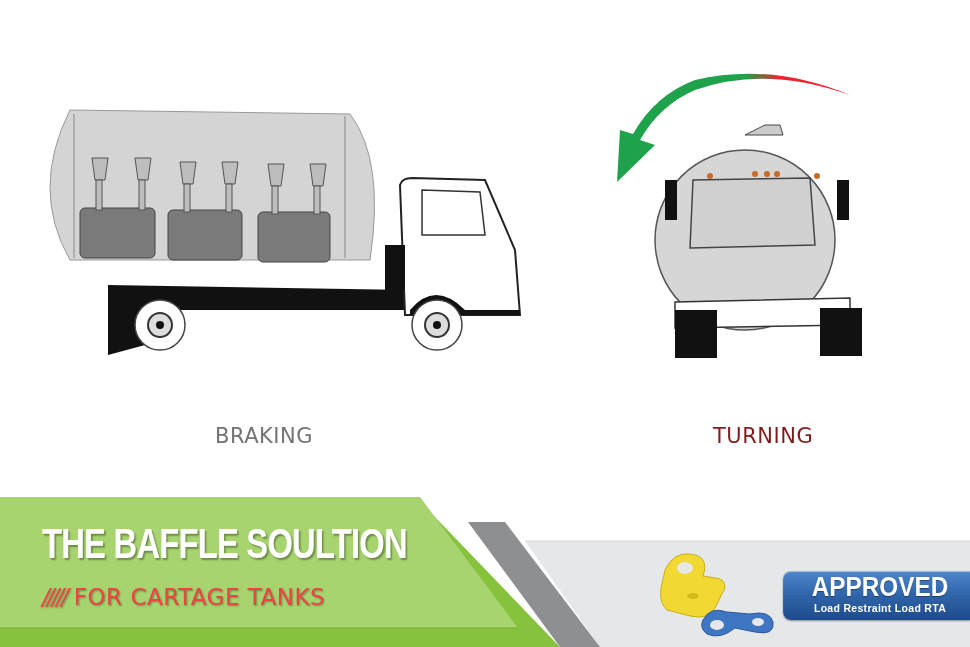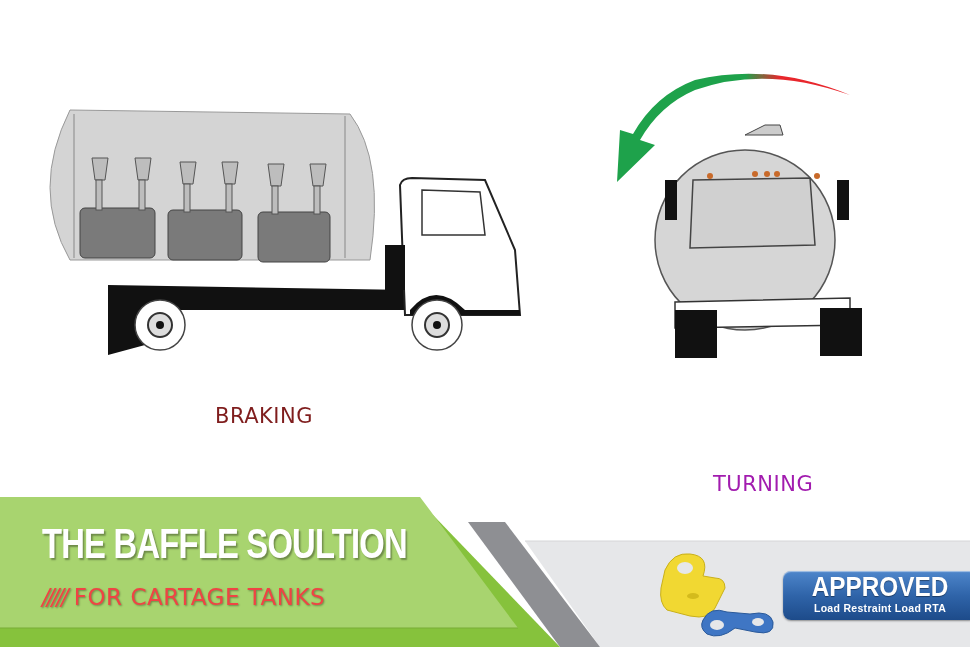--- a/index.html
+++ b/index.html
@@ -85,22 +85,22 @@
         <circle cx="212" cy="106" r="3"></circle>
       </g>
 
     <path d="M70 232 L245 228 L245 255 L70 258 Z" fill="#fff" stroke="#333" stroke-width="1.5"></path>
 
     <rect x="70" y="240" width="42" height="48" fill="#111"></rect>
     <rect x="215" y="238" width="42" height="48" fill="#111"></rect>
   </svg>
 </div>
 
-<div class="caption" style="left:215px; top:404px; color:#7f1d1d;">BRAKING</div>
-<div class="caption" style="left:713px; top:424px; color:#a21caf;margin-top:48px;">TURNING</div>
+<div class="caption" style="left:215px; top:424px; color:#737373;">BRAKING</div>
+<div class="caption" style="left:713px; top:424px; color:#7f1d1d;">TURNING</div>
 
 <svg class="abs" style="left:0; top:0;" width="970" height="647" viewBox="0 0 970 647">
 
   <polygon points="525,541 970,541 970,647 600,647" fill="#e6e7e9"></polygon>
   <line x1="525" y1="541" x2="970" y2="541" stroke="#d5d6d8" stroke-width="1"></line>
 
   <polygon points="468,522 505,522 600,647 560,647" fill="#8e8f93"></polygon>
 
   <polygon points="0,515 433,515 560,647 0,647" fill="#86c23c"></polygon>
 

